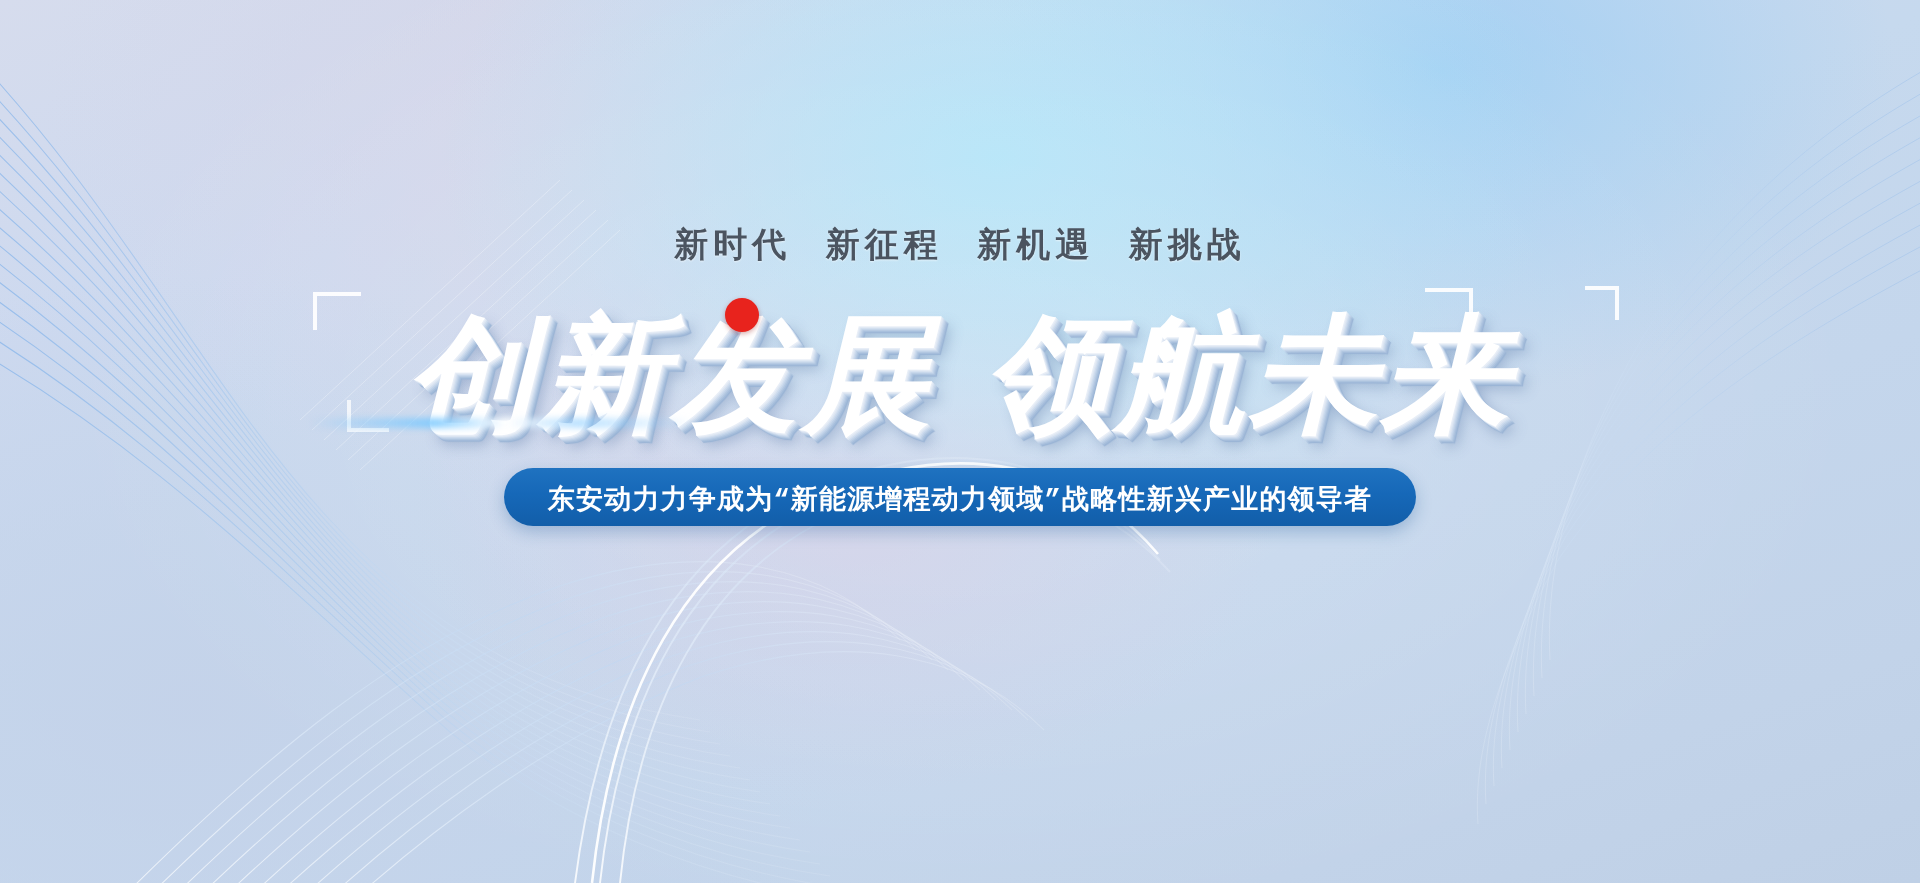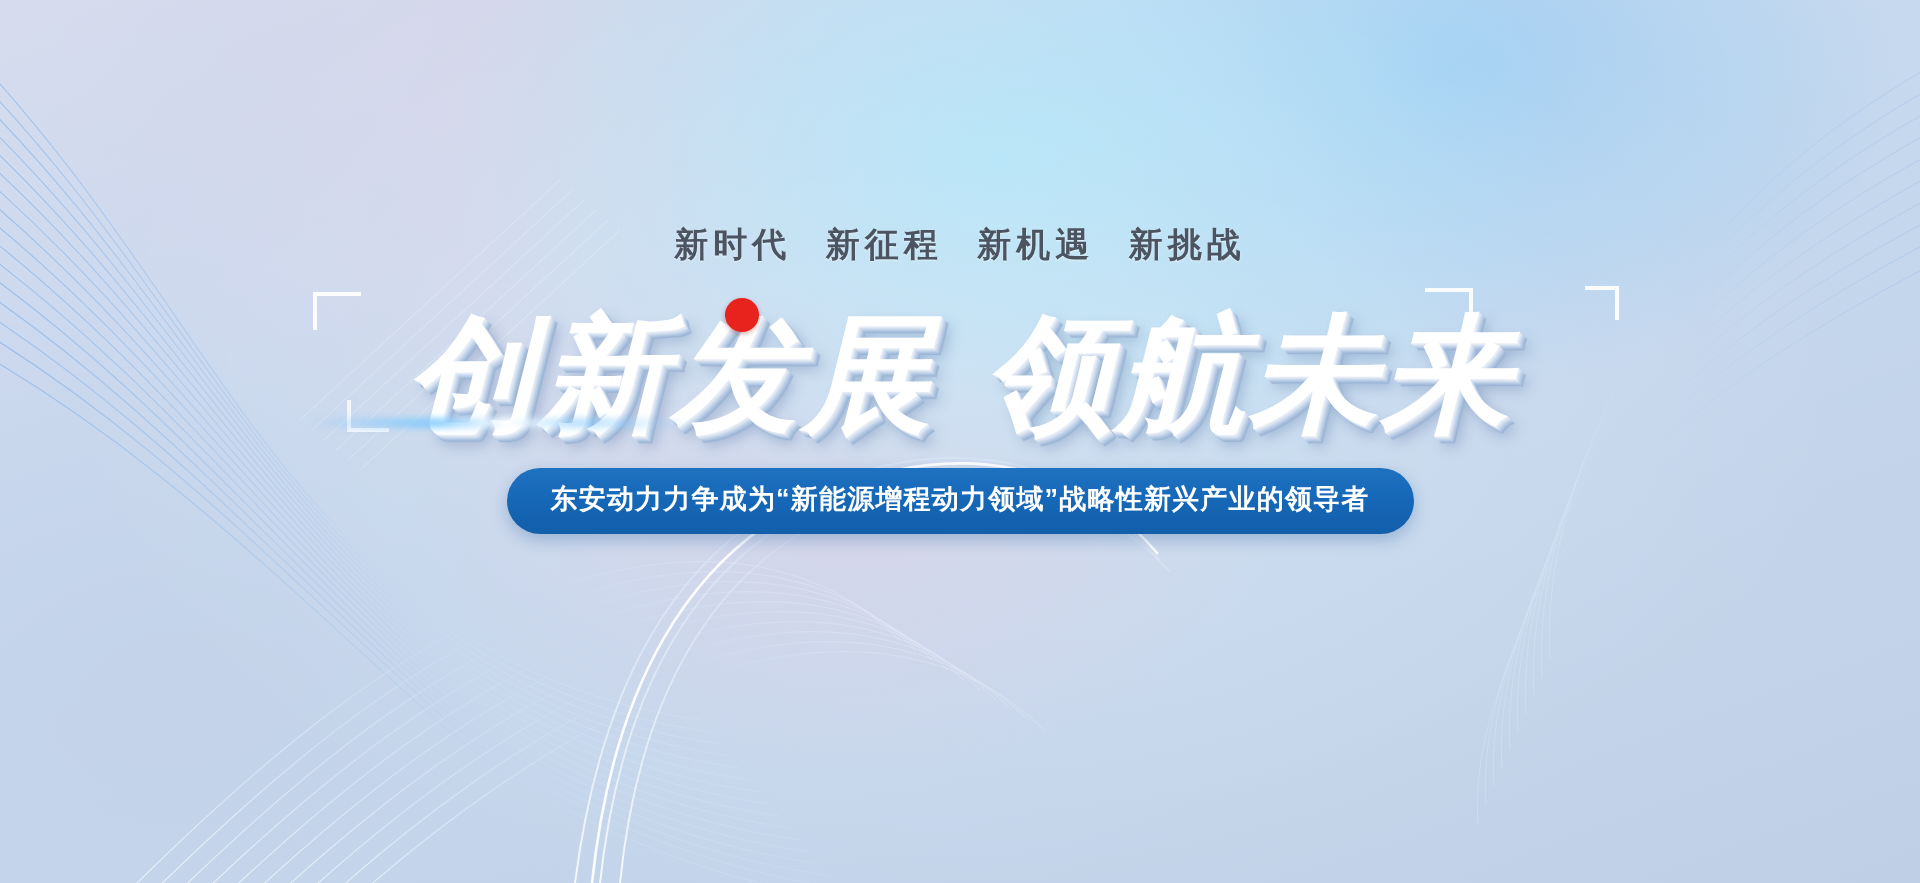--- a/index.html
+++ b/index.html
@@ -78,24 +78,24 @@
     position:absolute;left:-20px;bottom:10px;width:420px;height:10px;
     background:linear-gradient(90deg,rgba(255,255,255,0) 0%,rgba(150,220,255,0.0) 8%,
       rgba(120,200,255,0.85) 38%,rgba(255,255,255,0.95) 55%,rgba(140,205,255,0.6) 72%,rgba(255,255,255,0) 100%);
     filter:blur(3px);border-radius:6px;
   }
 
   .pill{
     margin-top:30px;
     background:linear-gradient(180deg,#1f72c0 0%,#1668b8 45%,#125ea9 100%);
     color:#ffffff;border-radius:999px;
-    padding:13px 44px 17px;
+    padding:13px 44px 9px;
     font-size:27px;font-weight:700;letter-spacing:1.2px;white-space:nowrap;
     box-shadow:0 6px 16px rgba(24,85,150,0.28);
-    font-family:Liberation Sans, sans-serif;
+    font-family:Liberation Mono, monospace;
   }
 </style>
 </head>
 <body>
 
 <div id="banner">
 
   <div class="wave-layer">
     <svg width="1920" height="883" viewBox="0 0 1920 883">
       <defs>

